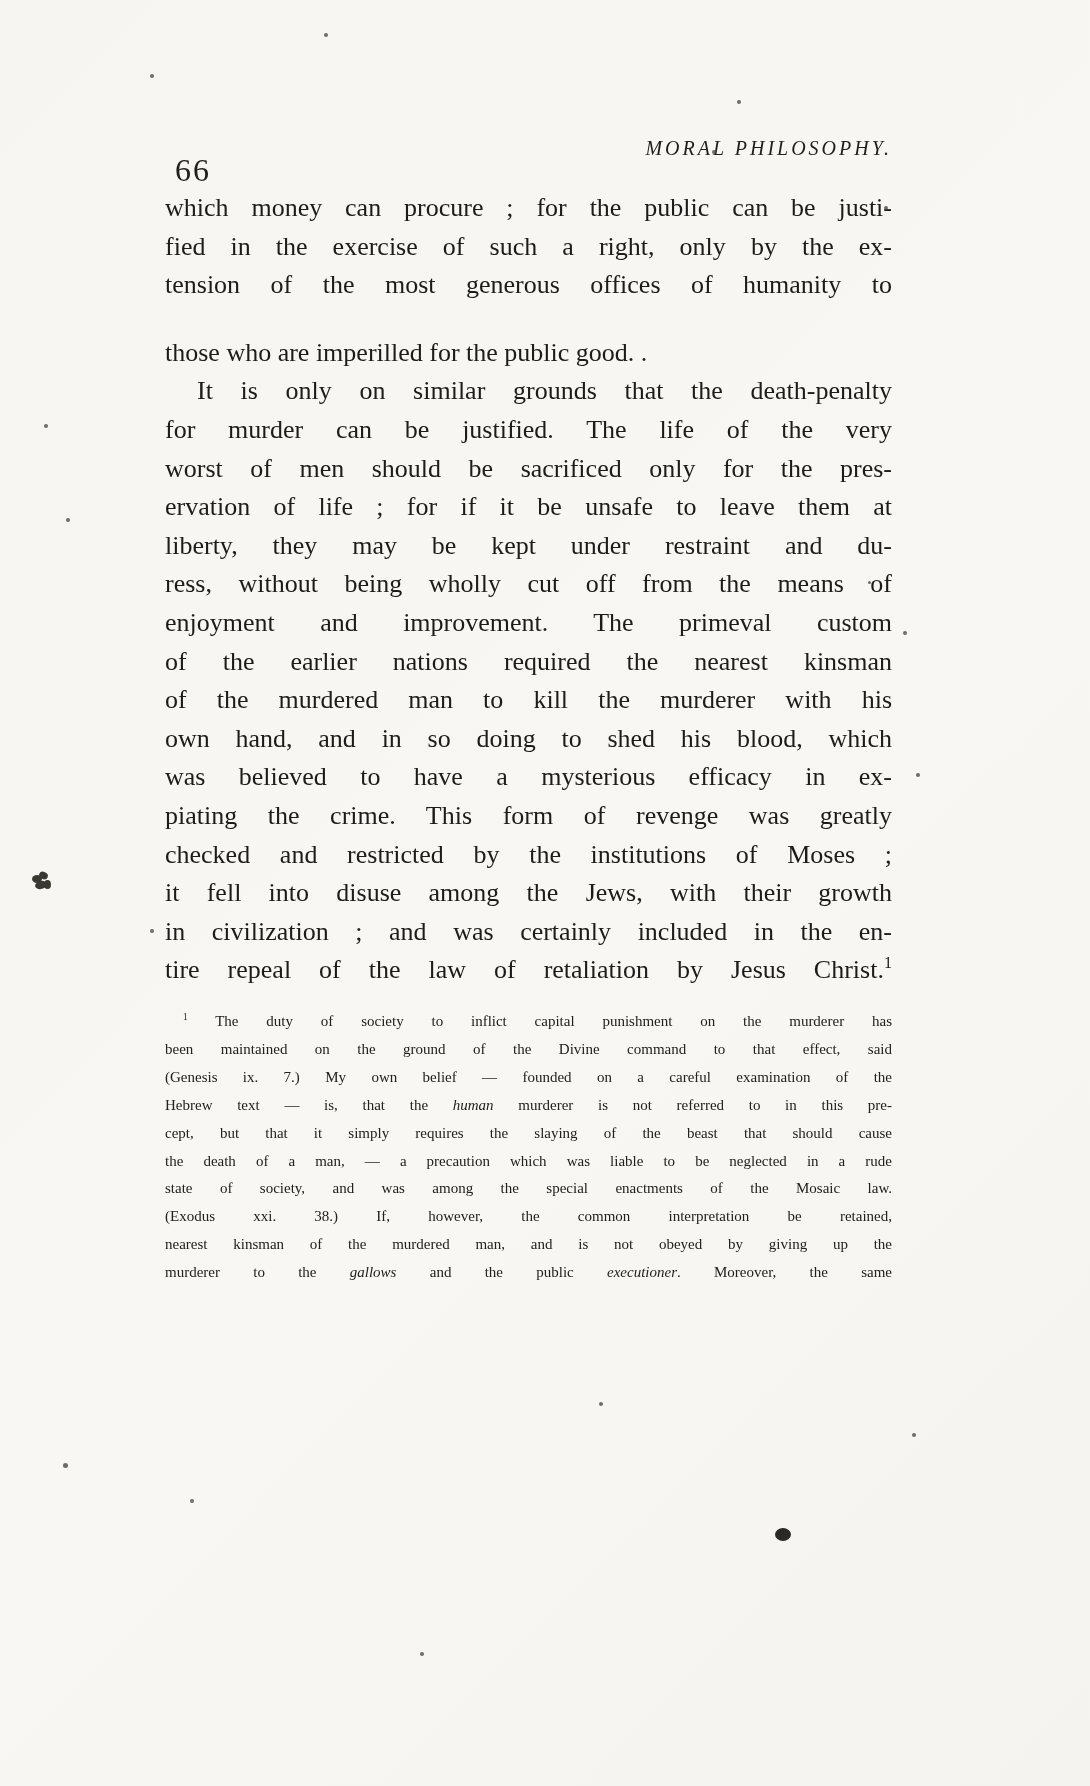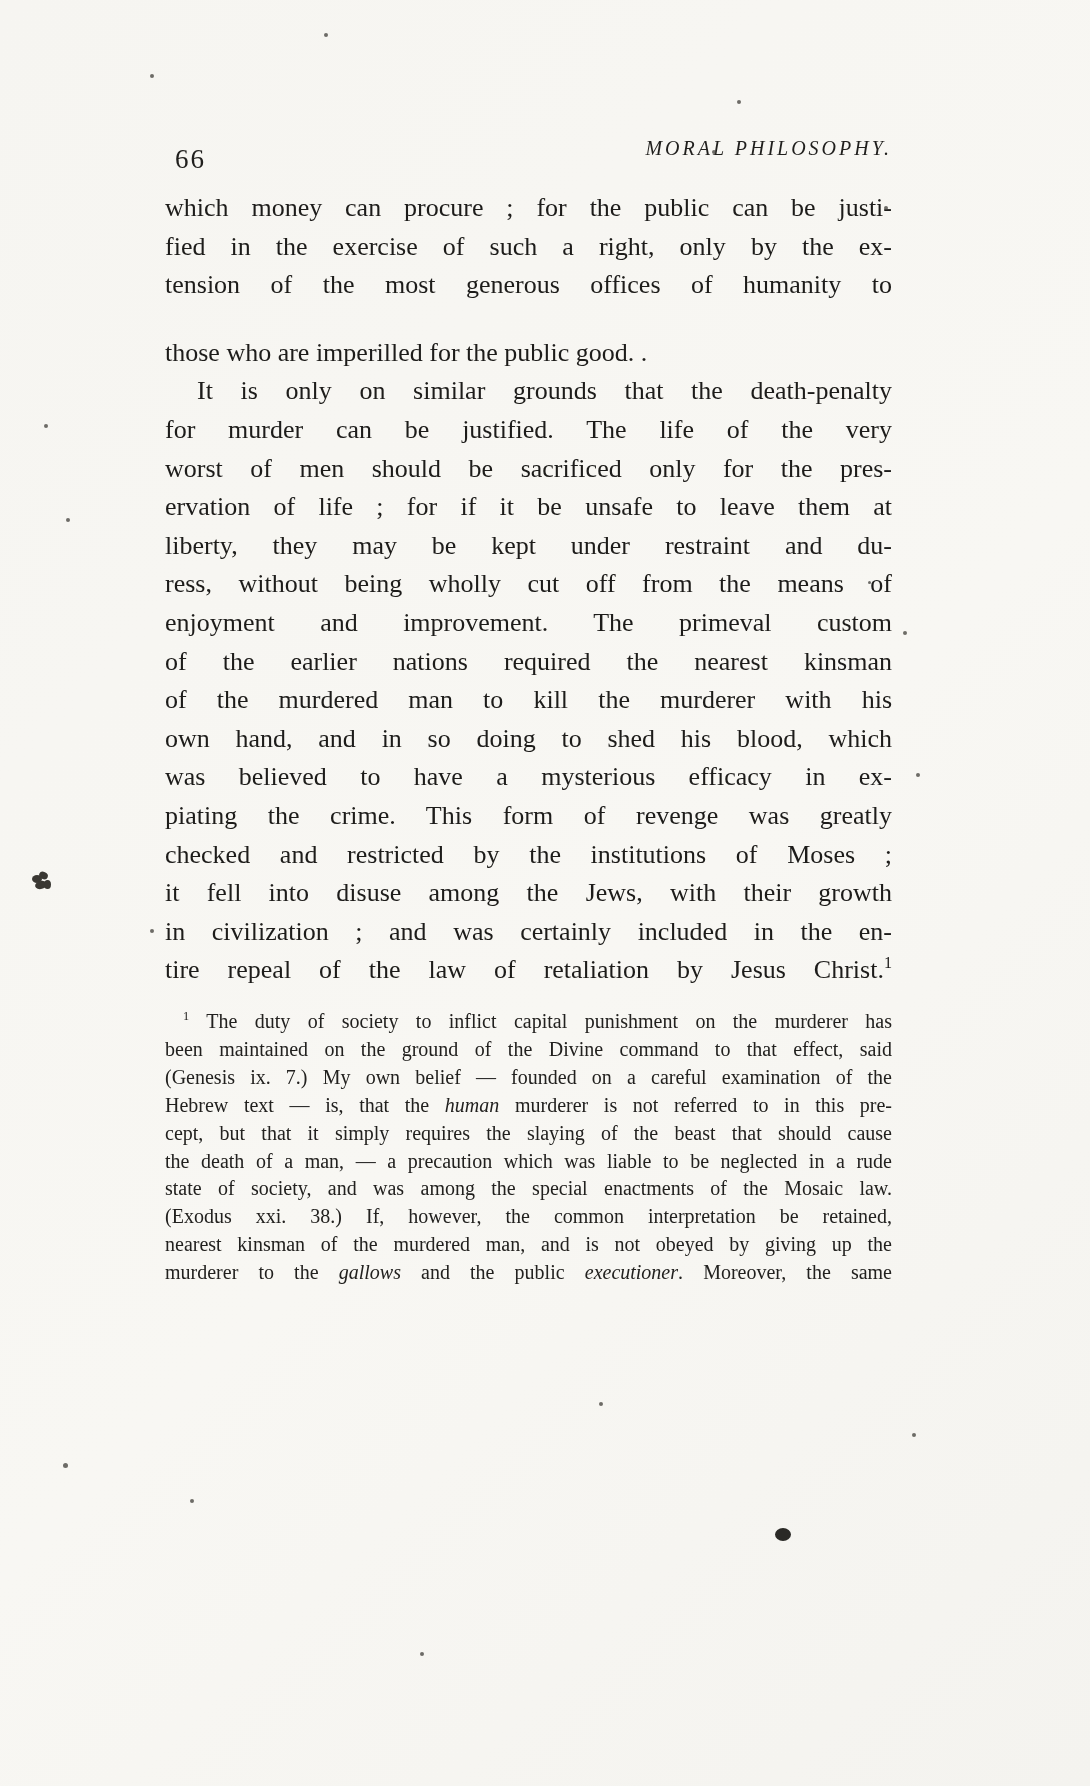--- a/index.html
+++ b/index.html
@@ -6,32 +6,32 @@
   html, body { width:1090px; height:1786px; }
   body { font-family:"Liberation Serif", serif; background:#e9e8e4; }
 
   .page {
     position:relative; width:1090px; height:1786px; overflow:hidden;
     background:linear-gradient(135deg, #f6f5f1 0%, #f8f7f3 55%, #f4f3ef 100%);
     color:#1d1c1a;
   }
 
   .header { position:absolute; top:134px; left:165px; width:727px; height:40px; }
-  .page-num { position:absolute; left:10px; top:10px; font-size:27px; letter-spacing:2px; color:#201f1d; }
+  .page-num { position:absolute; left:10px; top:18px; font-size:32px; letter-spacing:2px; color:#201f1d; }
   .header-title {
     position:absolute; left:0; right:0; top:3px; text-align:right;
     font-style:italic; font-size:20px; letter-spacing:3px; color:#201f1d;
   }
 
   .body-text { position:absolute; top:189px; left:165px; width:727px; font-size:26px; line-height:38.6px; }
   .line { text-align:justify; text-align-last:justify; }
   .para1 .line:last-child { text-align-last:left;margin-top:29px; }
   .para2 .line:first-child { text-indent:32px; }
 
-  .footnote { position:absolute; top:1008px; left:165px; width:727px; font-size:20px; line-height:27.9px; color:#22211f; }
+  .footnote { position:absolute; top:1008px; left:165px; width:727px; font-size:15px; line-height:27.9px; color:#22211f; }
   .footnote .line:first-child { text-indent:18px; }
 
   sup { font-size:62%; vertical-align:super; line-height:0; }
   .it { font-style:italic; }
 
   
   .speck { position:absolute; background:#4a4944; border-radius:50%; opacity:.8; }
   .ink-dot { position:absolute; left:775px; top:1528px; width:16px; height:13px; background:#2a2926; border-radius:50%; }
   .ink-blot { position:absolute; left:30px; top:872px; width:24px; height:22px; }
   .ink-blot i { position:absolute; display:block; background:#3a3833; border-radius:50%; }

